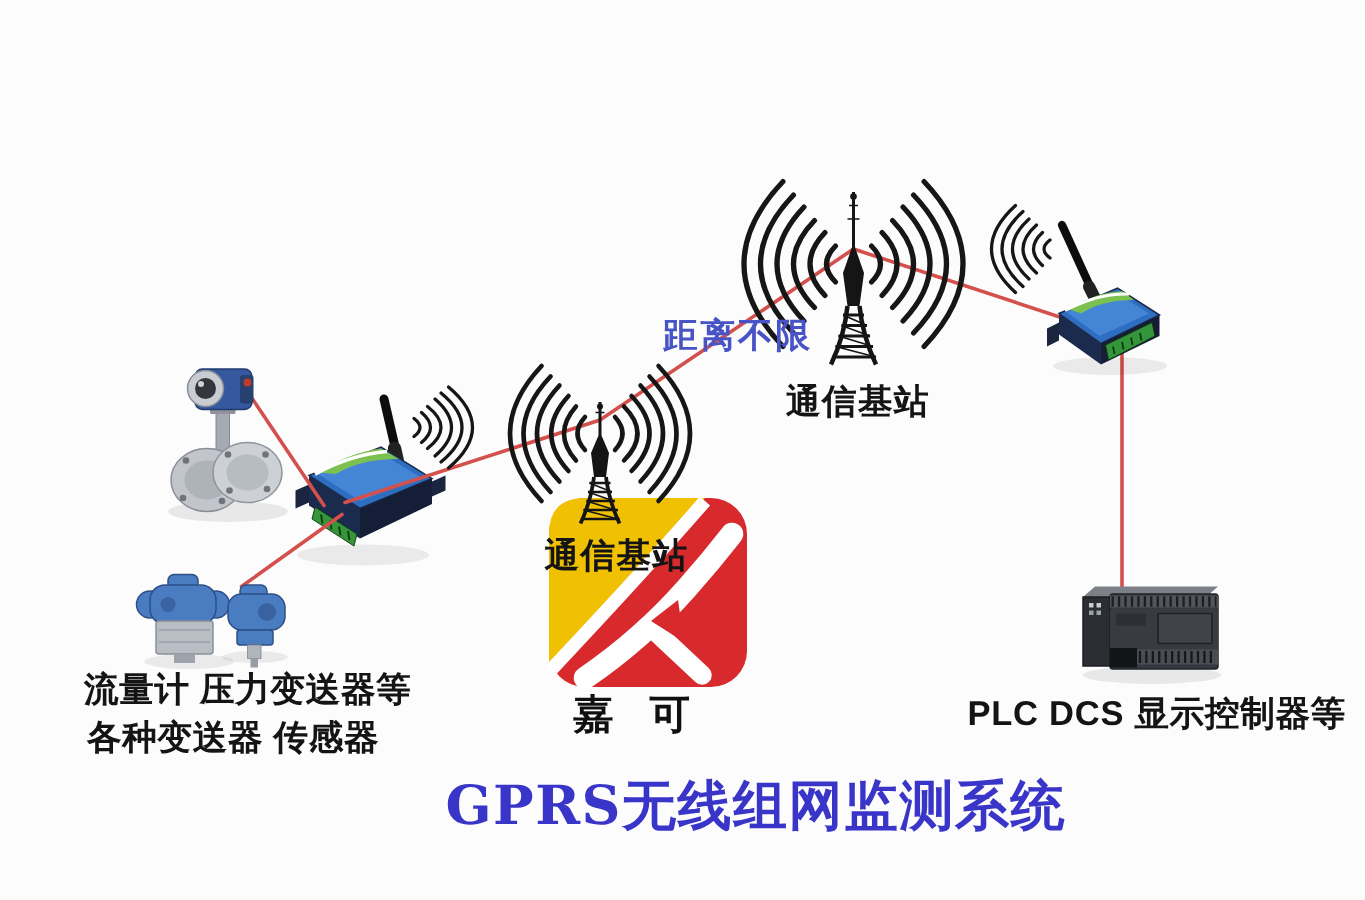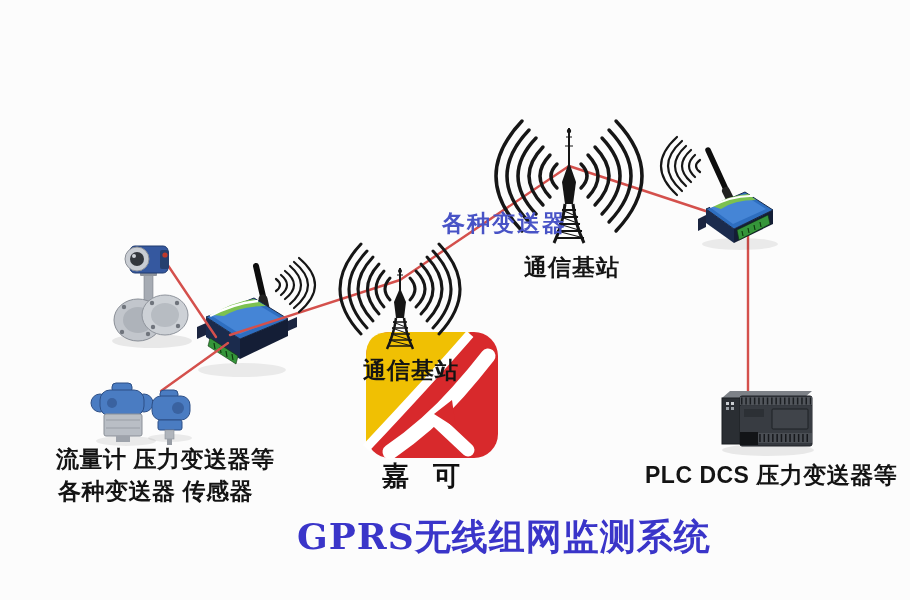--- a/index.html
+++ b/index.html
@@ -225,19 +225,19 @@
       <rect x="744" y="409" width="20" height="8" fill="#2c3035"></rect>
       <rect x="772" y="409" width="36" height="20" rx="1" fill="#40444a" stroke="#1d2024"></rect>
       <rect x="740" y="433" width="72" height="10" fill="#4a4e54"></rect>
       <line x1="742" y1="438" x2="810" y2="438" stroke="#16181c" stroke-width="8" stroke-dasharray="1.5 2.8"></line>
       <rect x="740" y="432" width="18" height="13" fill="#121417"></rect>
     </g>
   </svg>
 
   <div class="lbl lbl-base1">通信基站</div>
   <div class="lbl lbl-base2">通信基站</div>
-  <div class="lbl lbl-distance">各种变送器</div>
+  <div class="lbl lbl-distance">距离不限</div>
   <div class="lbl lbl-sensors1">流量计 压力变送器等</div>
   <div class="lbl lbl-sensors2">各种变送器 传感器</div>
-  <div class="lbl lbl-plc">PLC DCS 压力变送器等</div>
+  <div class="lbl lbl-plc">PLC DCS 显示控制器等</div>
   <div class="brand">嘉可</div>
   <div class="title">GPRS无线组网监测系统</div>
 </div>
 
 </body></html>

